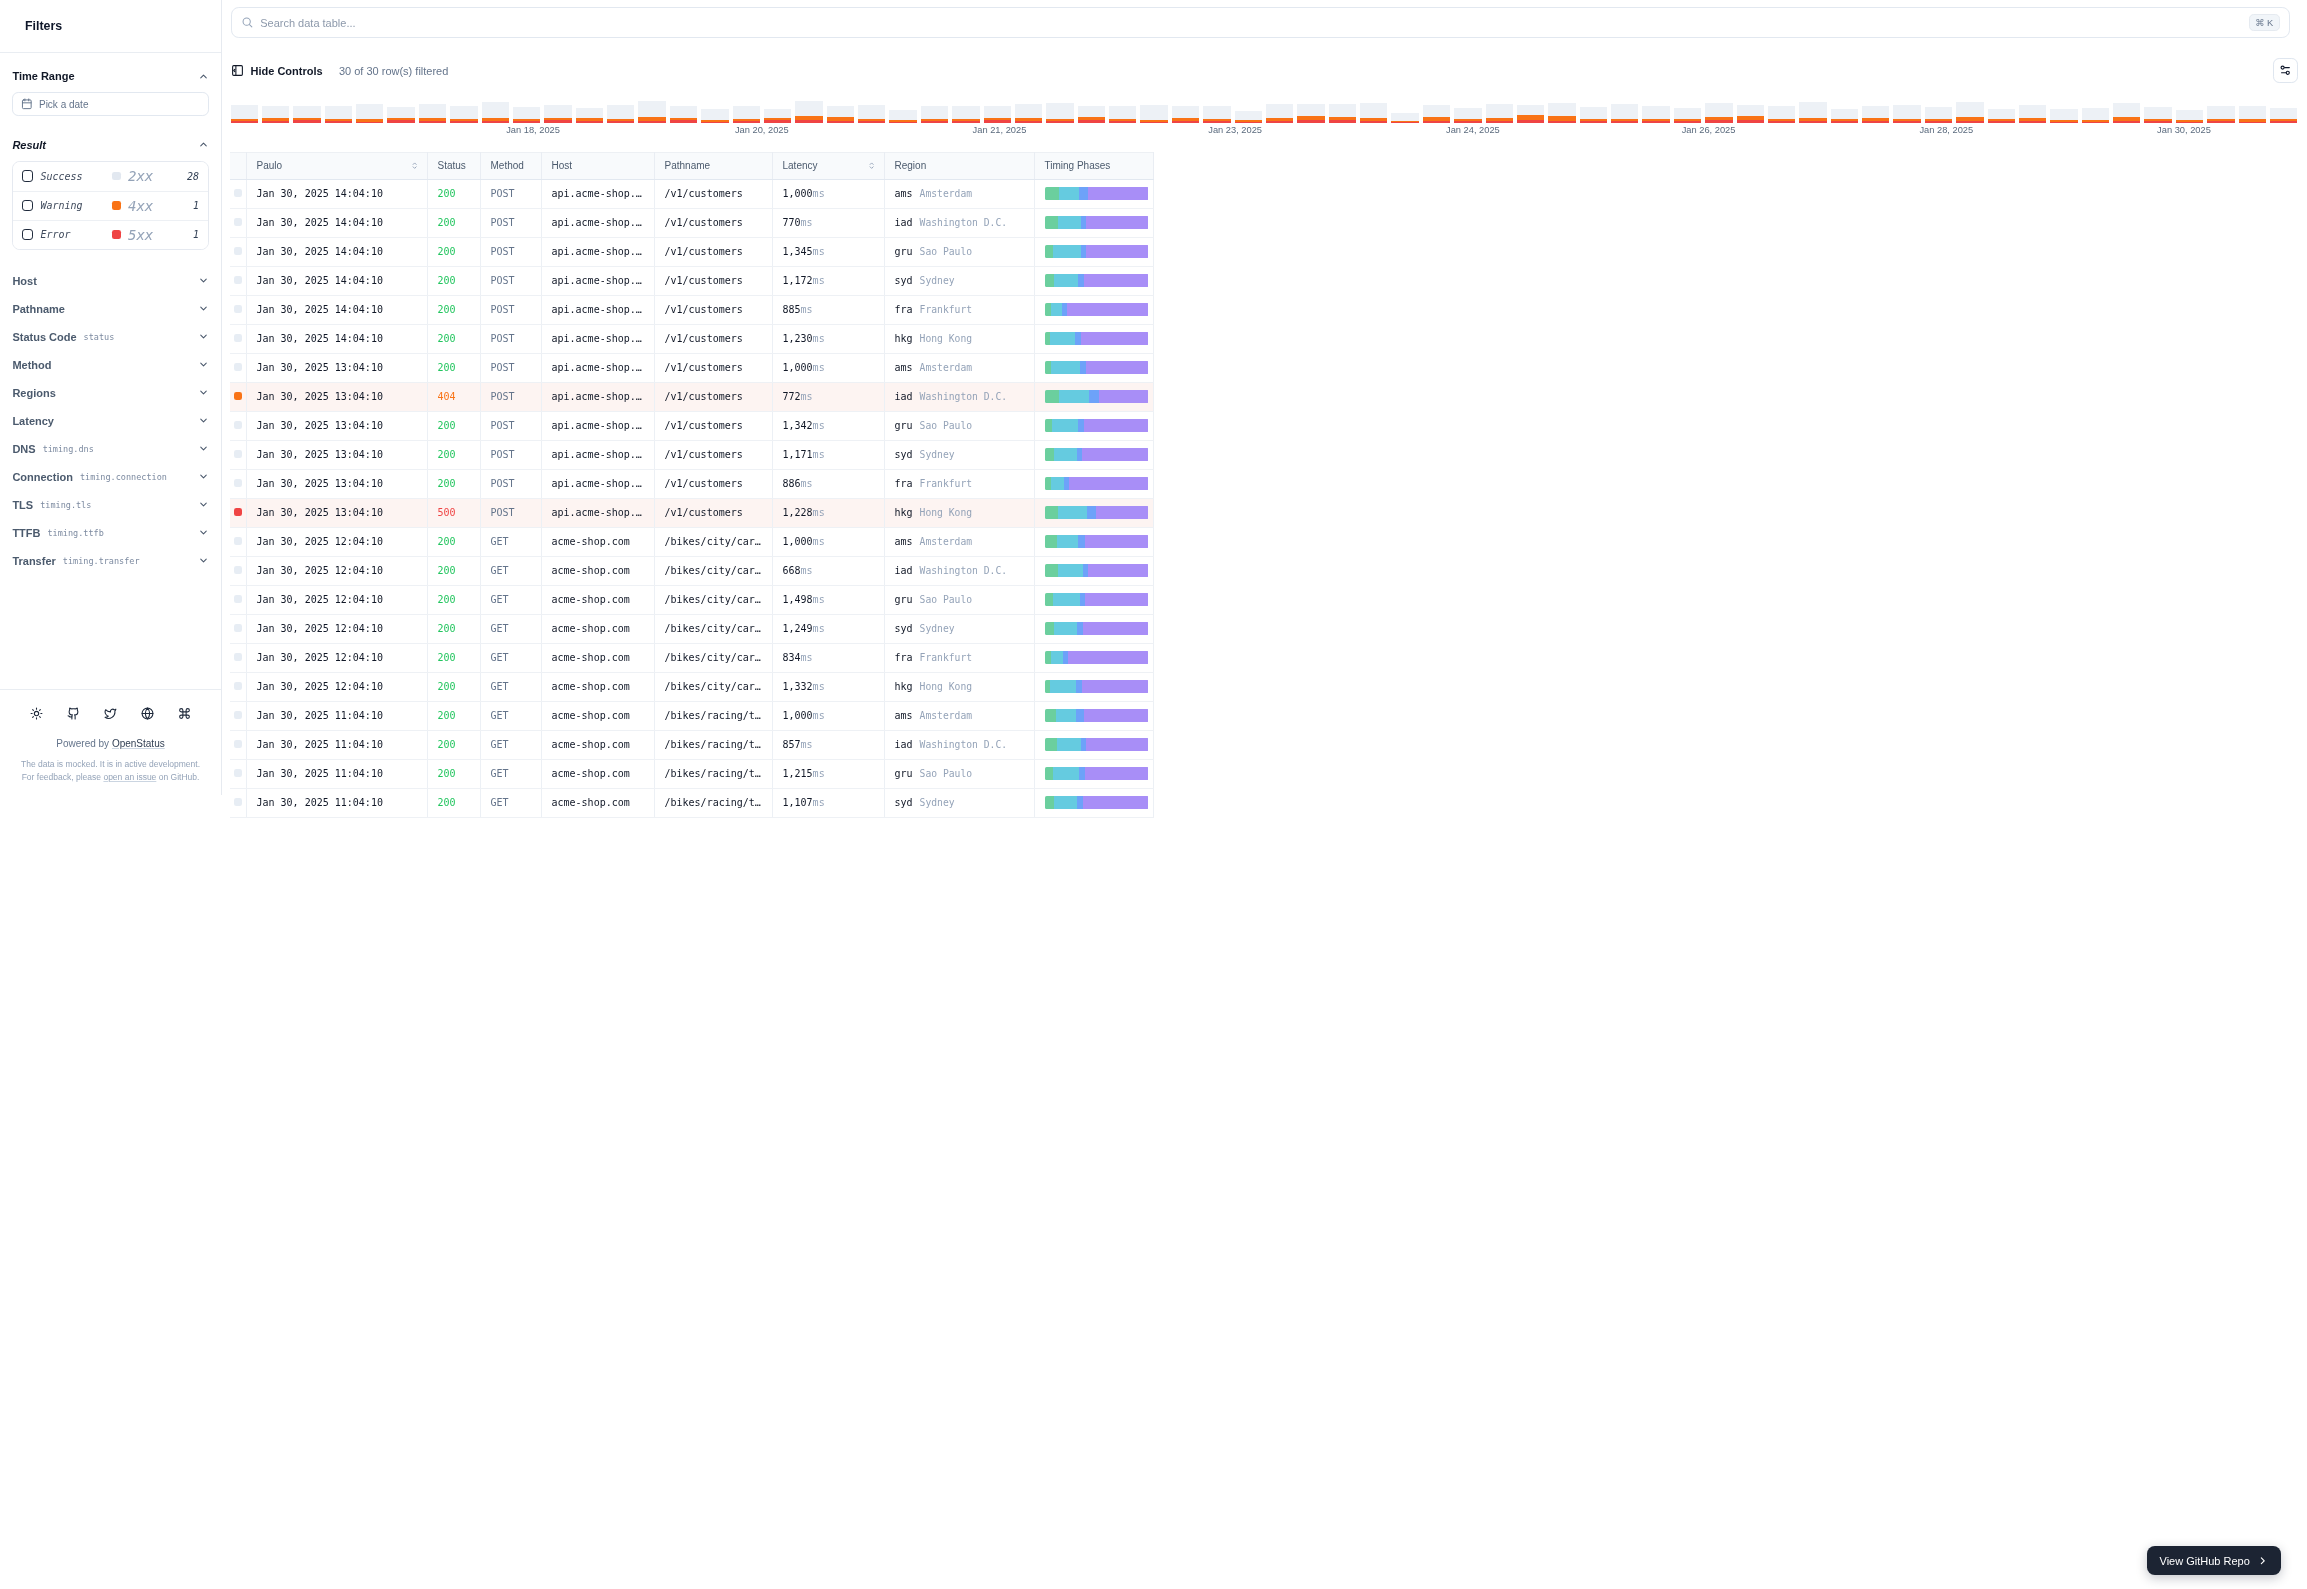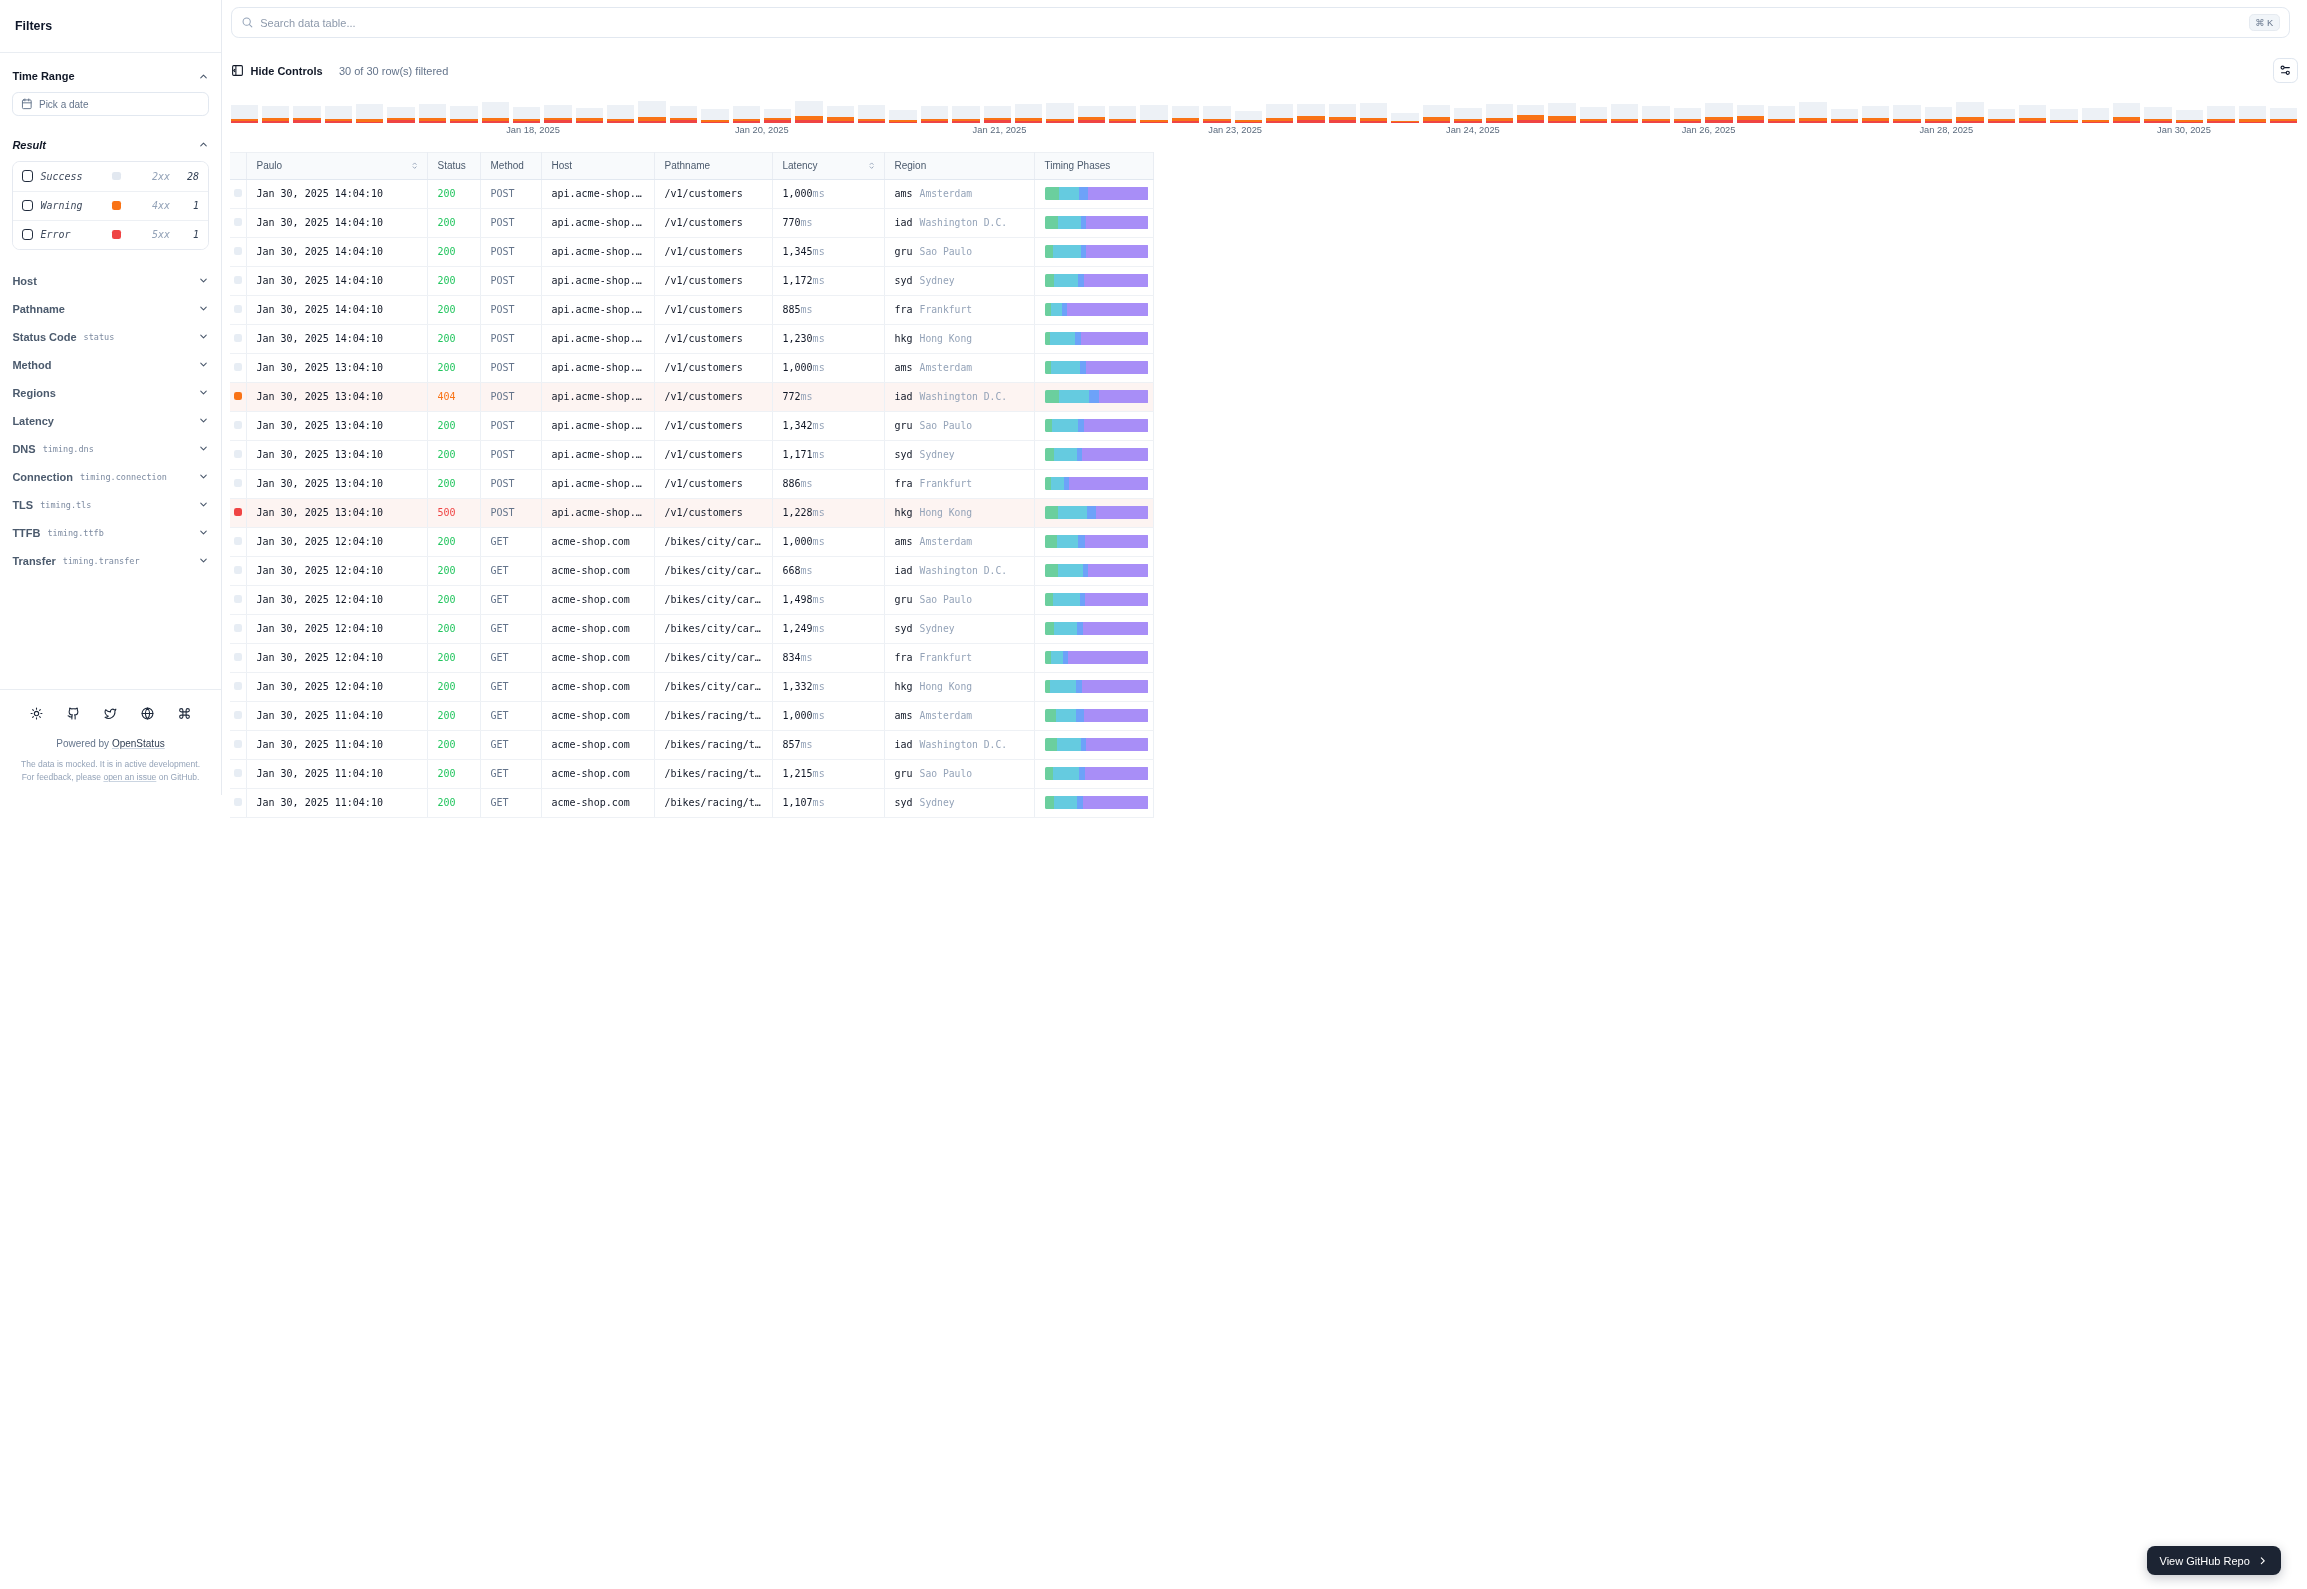--- a/index.html
+++ b/index.html
@@ -3,40 +3,40 @@
 <meta charset="utf-8">
 <style>
   * { margin:0; padding:0; box-sizing:border-box; }
   html,body { width:1154px; height:795px; overflow:hidden; background:#fff;
     font-family:"Liberation Sans", sans-serif; color:#0f172a; }
   .mono { font-family:"DejaVu Sans Mono", monospace; }
 
   
   .sidebar { position:absolute; left:0; top:0; width:222px; height:795px;
     border-right:0.8px solid #e6eaf0; background:#fff; }
-  .sb-header { height:53px; display:flex; align-items:center; padding:0 15px;
+  .sb-header { height:53px; display:flex; align-items:center; padding:0 25px;
     border-bottom:0.8px solid #e9edf2; }
   .sb-title { font-size:12.4px; font-weight:700; color:#0f172a; }
   .sb-body { padding:17px 12.4px 0; }
   .sec-head { display:flex; align-items:center; justify-content:space-between;
     cursor:pointer; }
   .sec-label { font-size:11px; font-weight:700; color:#111827; }
   .chev { width:11px; height:11px; color:#475569; flex:0 0 auto; }
   .datebox { margin-top:10px; height:24px; border:0.8px solid #e2e8f0; border-radius:6.2px;
     display:flex; align-items:center; gap:6.2px; padding:0 7.8px; color:#64748b;
     font-size:10px; background:#fff; cursor:pointer; }
   .result-sec { margin-top:22.5px;font-style:italic; }
   .result-box { margin-top:10px; border:0.8px solid #e5e9f0; border-radius:7.8px; overflow:hidden; }
   .result-row { height:29px; display:flex; align-items:center; gap:7px; padding:0 8.5px;
     cursor:pointer; background:#fff; }
   .result-row + .result-row { border-top:0.8px solid #edf0f4; }
   .cbx { width:11.6px; height:11.6px; border:1.2px solid #1e293b; border-radius:3.1px; background:#fff; }
   .res-label { font-size:10px; color:#3f4a5c; width:65px; }
   .sq { width:8.5px; height:8.5px; border-radius:2.3px; }
-  .res-code { font-size:10px; color:#94a3b8;margin-left:24px; }
+  .res-code { font-size:14px; color:#94a3b8; }
   .res-count { margin-left:auto; font-size:10px; color:#334155; }
   .filter-list { margin-top:17px; }
   .filter-item { height:28px; display:flex; align-items:center; cursor:pointer; }
   .fi-label { font-size:11px; font-weight:700; color:#4b5a6d; }
   .fi-code { margin-left:7px; font-size:8.5px; color:#7c8aa0; }
   .fi-chev { margin-left:auto; }
   .sb-footer { position:absolute; left:0; right:0; bottom:0; border-top:0.8px solid #e9edf2;
     padding:10px 14px 11px; text-align:center; }
   .icon-row { display:flex; justify-content:center; align-items:center; gap:24px; margin-top:7px; }
   .foot-icon { width:13px; height:13px; color:#1e293b; cursor:pointer; }

